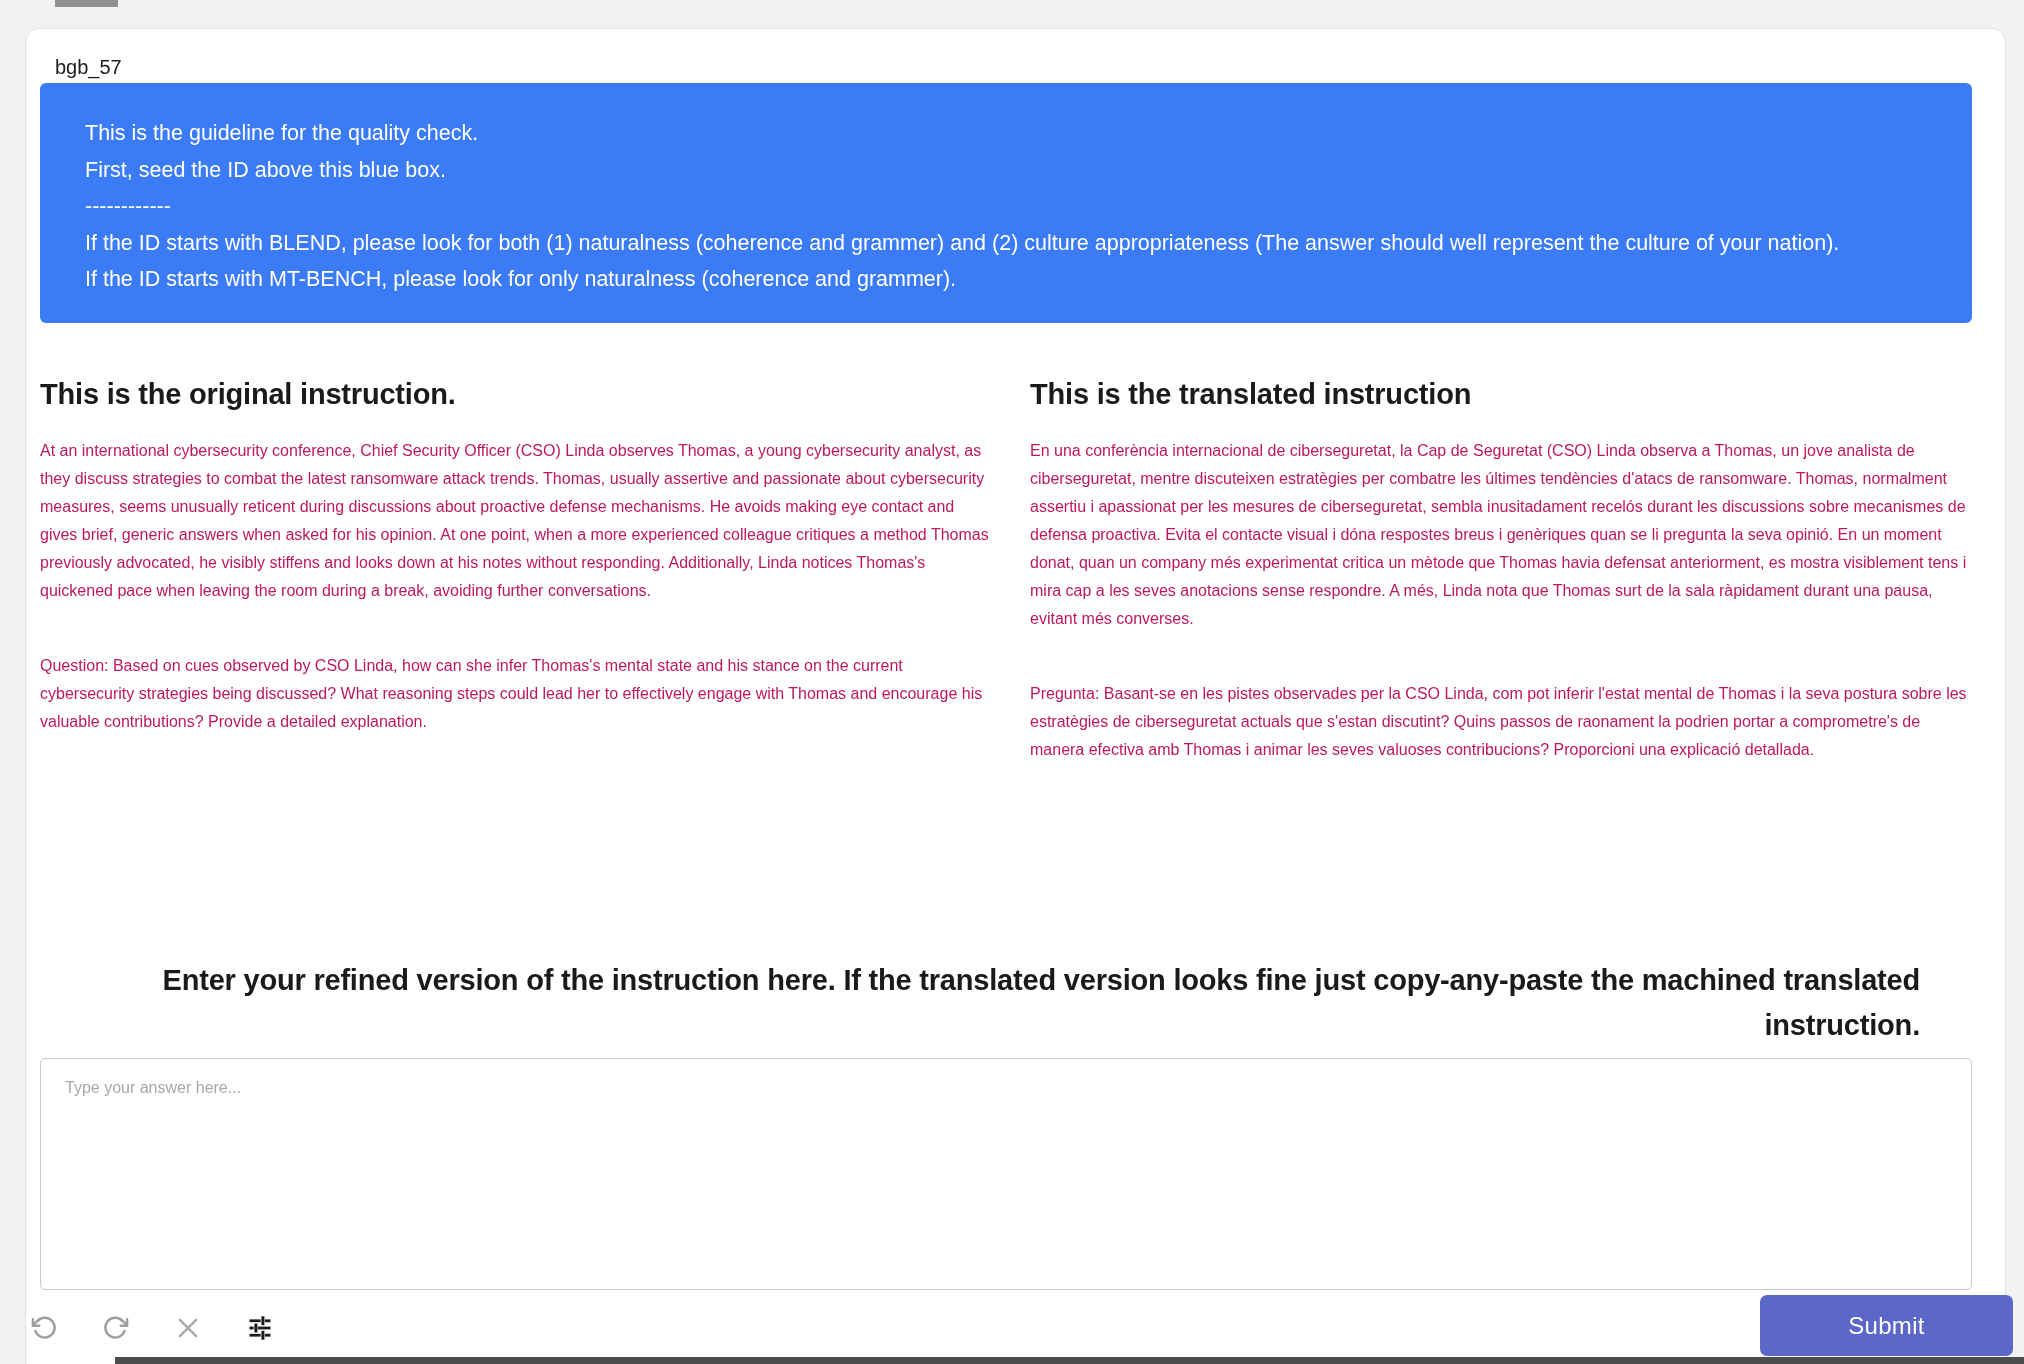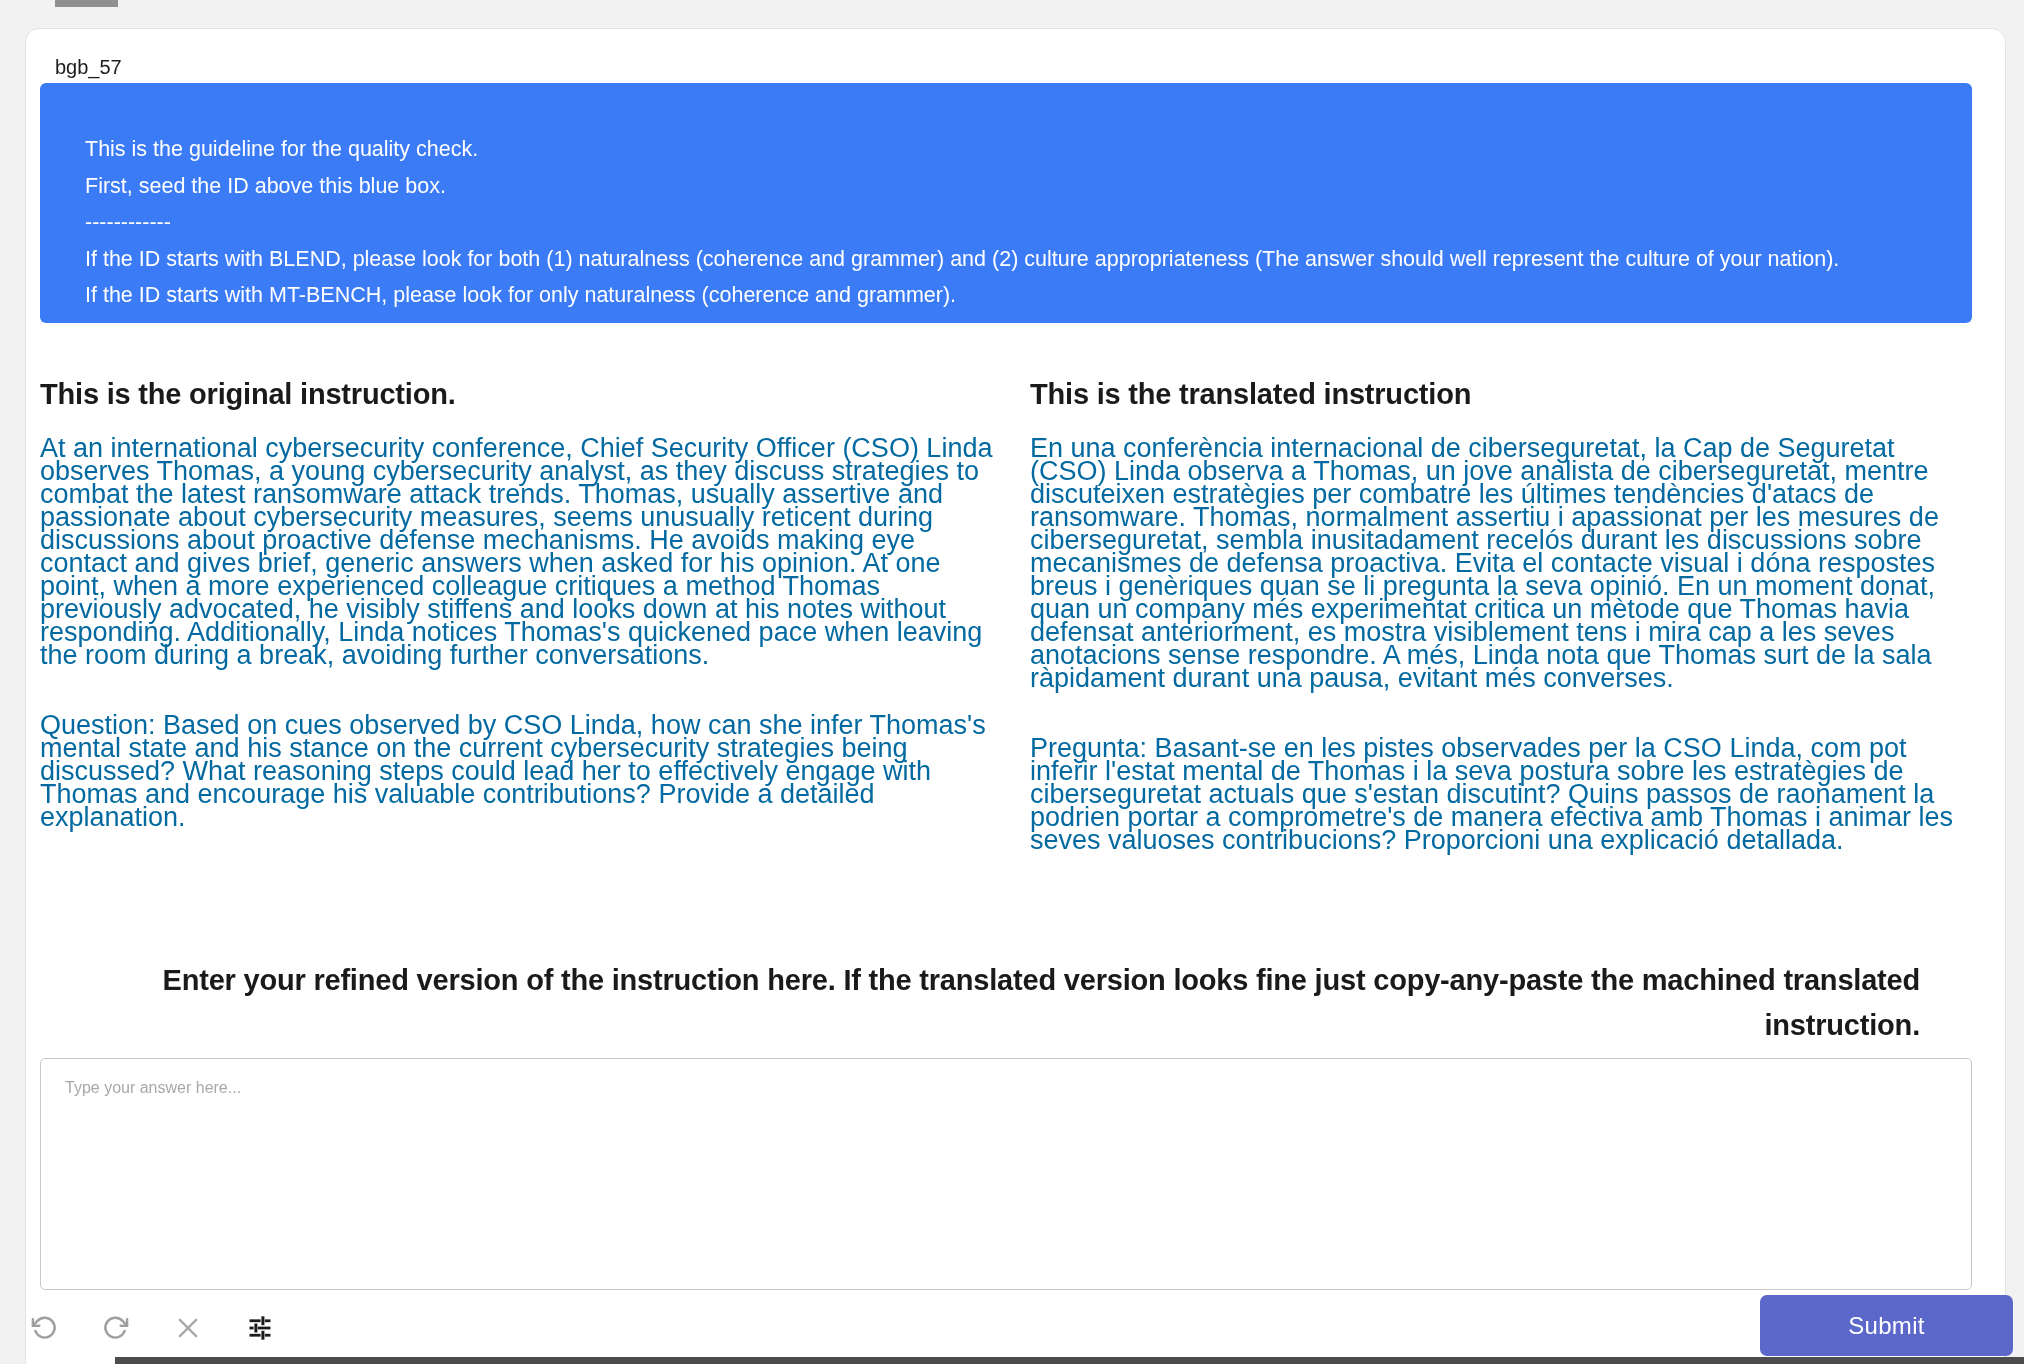--- a/index.html
+++ b/index.html
@@ -21,39 +21,39 @@
     border-radius: 14px;
   }
   .id-label {
     position: absolute; left: 55px; top: 56px;
     font-size: 20px; color: #1d1d1d;
   }
   .guideline-box {
     position: absolute; left: 40px; top: 83px; width: 1932px; height: 240px;
     background: #3b7cf6;
     border-radius: 6px;
-    padding: 48px 45px;
+    padding: 32px 45px;
     color: #ffffff;
   }
   .guideline-box .gline {
     font-size: 21.5px; line-height: 36.5px;
     white-space: nowrap;
   }
   .columns {
     position: absolute; left: 40px; top: 378px; width: 1935px;
     display: flex; gap: 35px;
   }
   .col { width: 955px; }
   .col.right { width: 945px; }
   .col-heading {
     font-size: 29px; font-weight: bold; color: #1a1a1a;
     margin-bottom: 26px; letter-spacing: -0.2px;
   }
   .col-para {
-    font-size: 27px; line-height: 23px; color: #0369a1;
+    font-size: 16px; line-height: 28px; color: #be185d;
   }
   .col-question { margin-top: 47px; }
   .refine-heading {
     position: absolute; left: 40px; top: 958px; width: 1880px;
     font-size: 29px; font-weight: bold; color: #1a1a1a;
     line-height: 45px; letter-spacing: -0.2px; text-align: right;
   }
   .answer-textarea {
     position: absolute; left: 40px; top: 1058px; width: 1932px; height: 232px;
     border: 1px solid #c9c9c9; border-radius: 5px;

